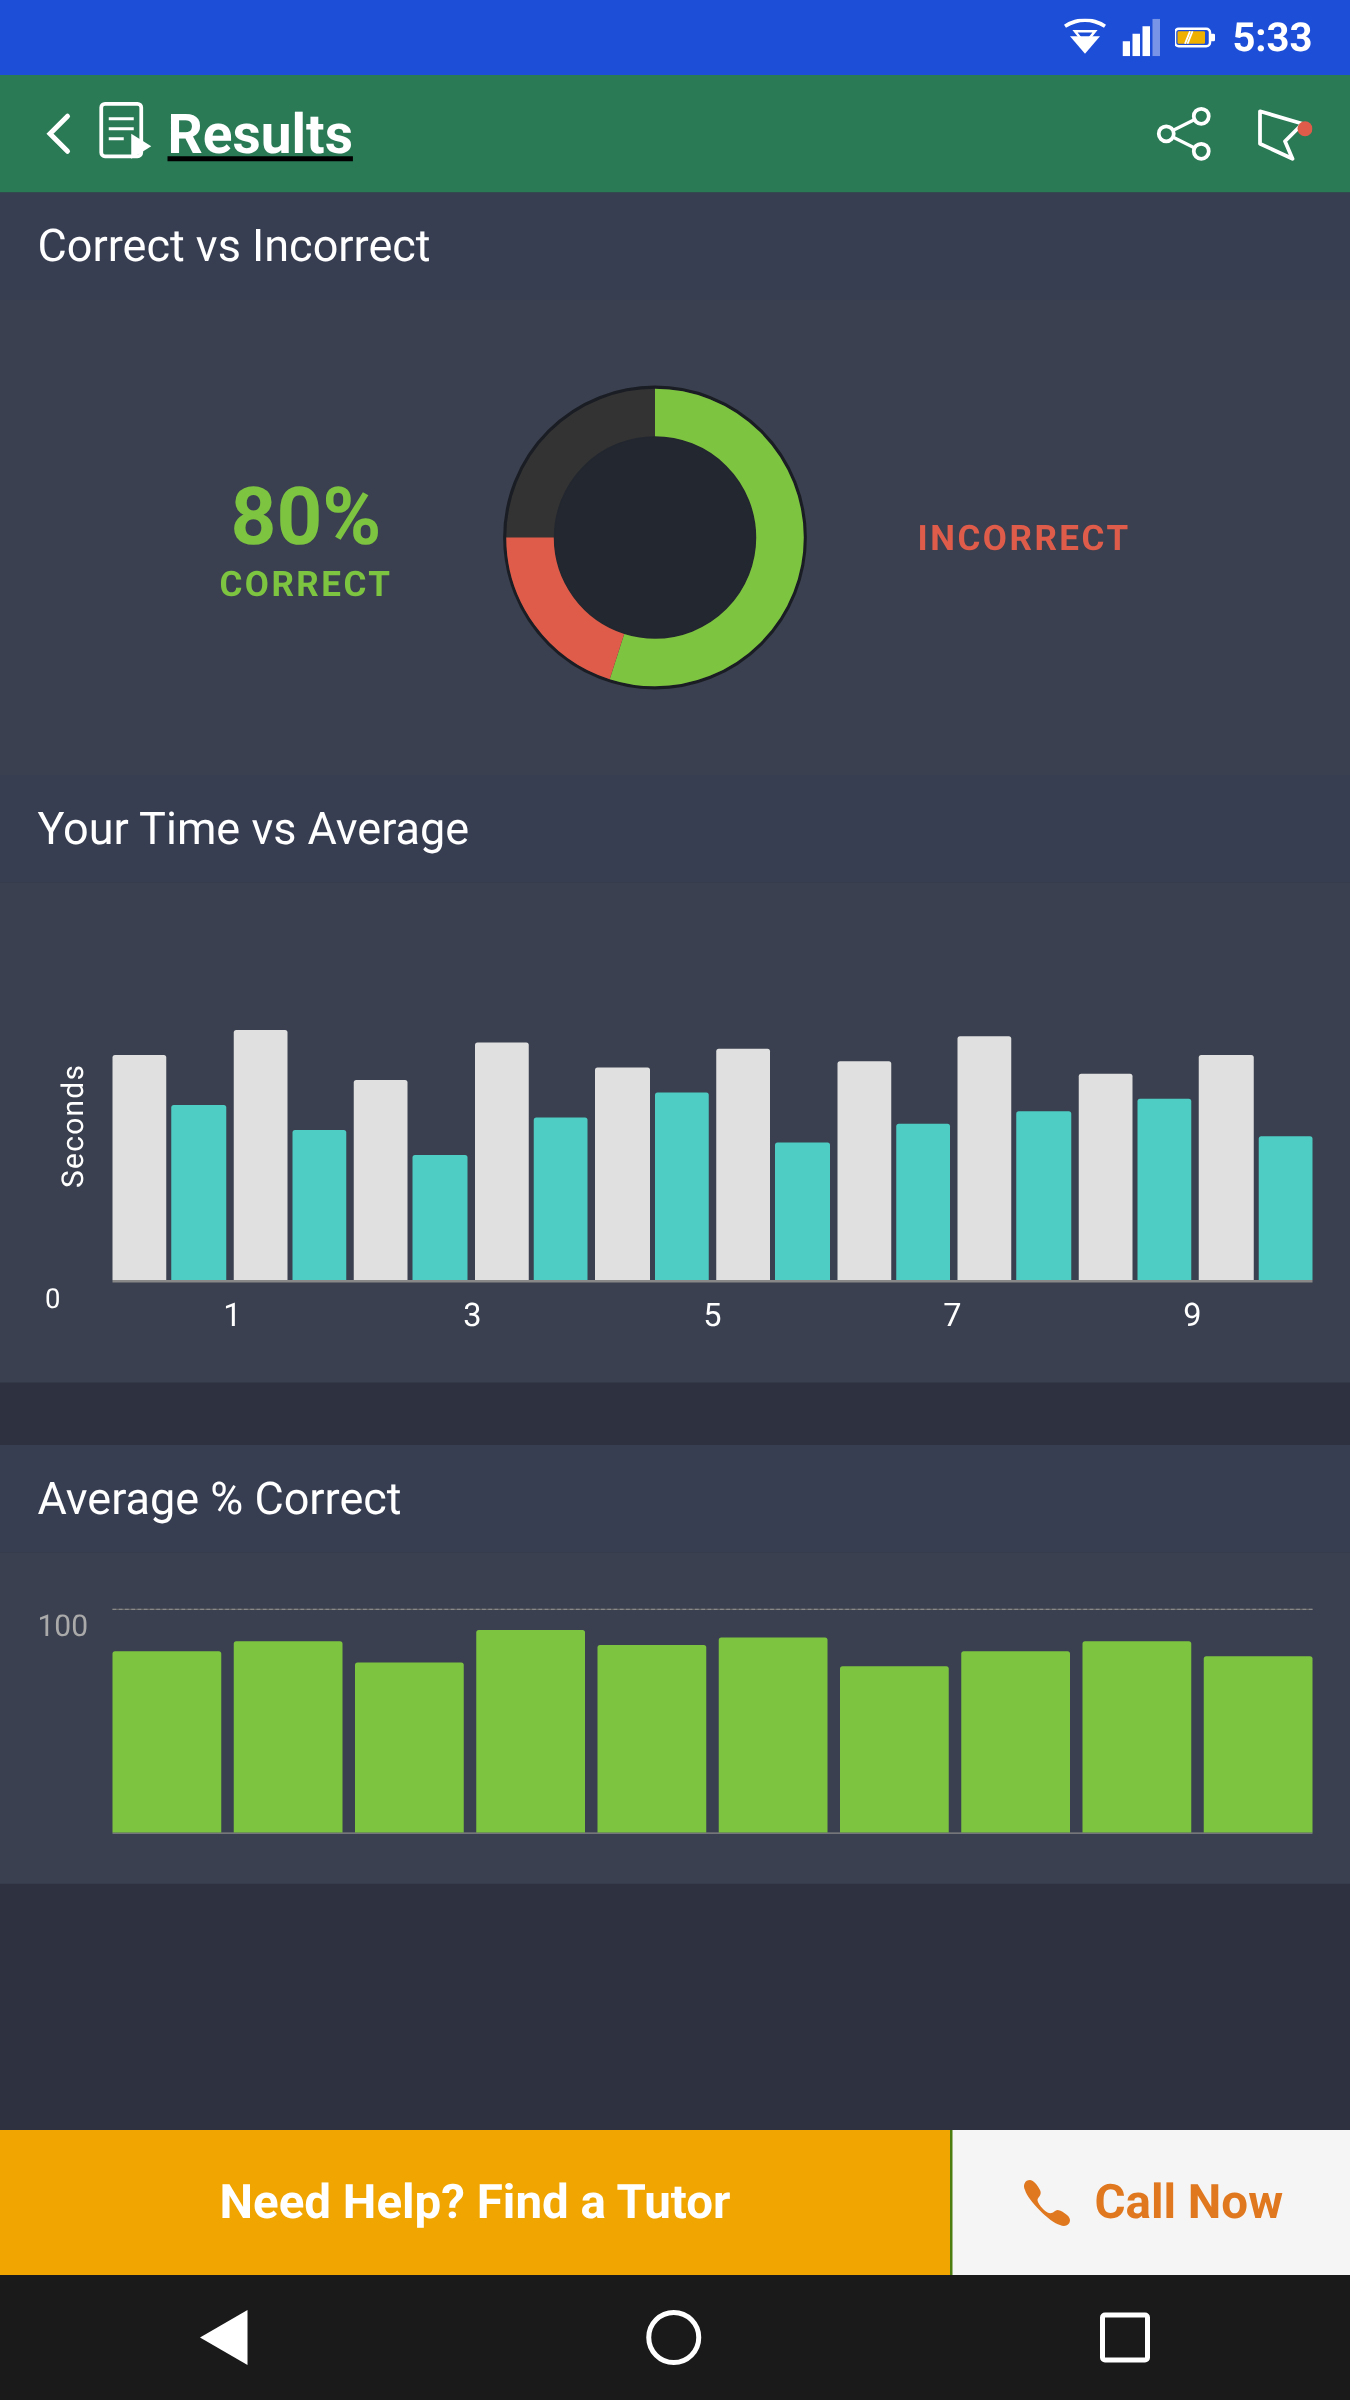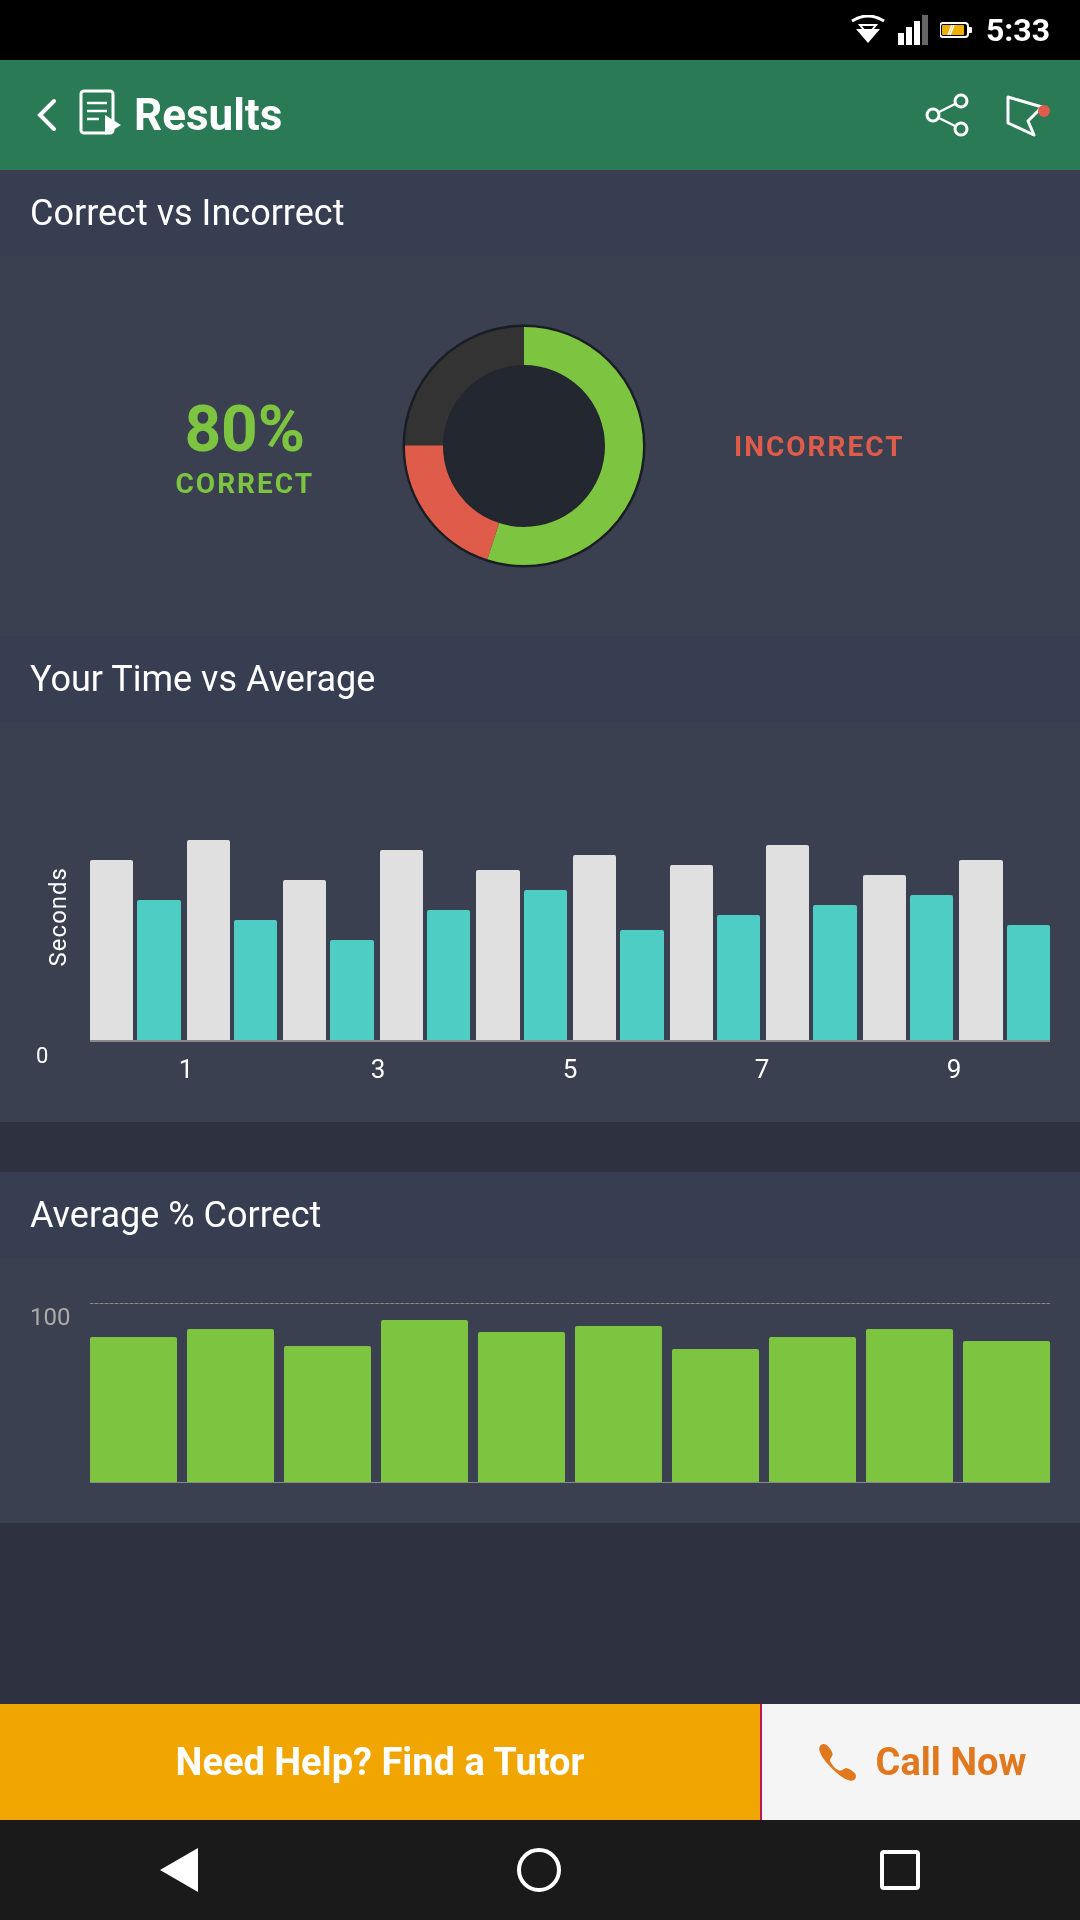--- a/index.html
+++ b/index.html
@@ -9,47 +9,48 @@
       background: #2e3240;
       font-family: 'Roboto', Arial, sans-serif;
       overflow: hidden;
       position: relative;
     }
 
     
     .status-bar {
       width: 100%;
       height: 60px;
-      background: #000000;
+      background: #1d4ed8;
       display: flex;
       align-items: center;
       justify-content: flex-end;
       padding: 0 30px;
       gap: 18px;
     }
     .status-icons {
       display: flex;
       align-items: center;
       gap: 12px;
     }
     .status-time {
       color: white;
       font-size: 32px;
       font-weight: bold;
     }
 
     
     .app-bar {
       width: 100%;
-      height: 110px;
+      height: 94px;
       background: #2a7a56;
       display: flex;
       align-items: center;
       padding: 0 30px;
       gap: 11px;
+      text-decoration: underline;
     }
     .back-btn {
       color: white;
       font-size: 40px;
       cursor: pointer;
       display: flex;
       align-items: center;
     }
     .page-title {
       color: white;
@@ -244,21 +245,21 @@
       font-weight: bold;
     }
     .call-now-btn {
       width: 320px;
       background: #f5f5f5;
       display: flex;
       align-items: center;
       justify-content: center;
       gap: 16px;
       cursor: pointer;
-      border-left: 2px solid #be185d;
+      border-left: 2px solid #4d7c0f;
     }
     .call-now-text {
       color: #e07820;
       font-size: 38px;
       font-weight: bold;
     }
 
     
     .nav-bar {
       position: absolute;

